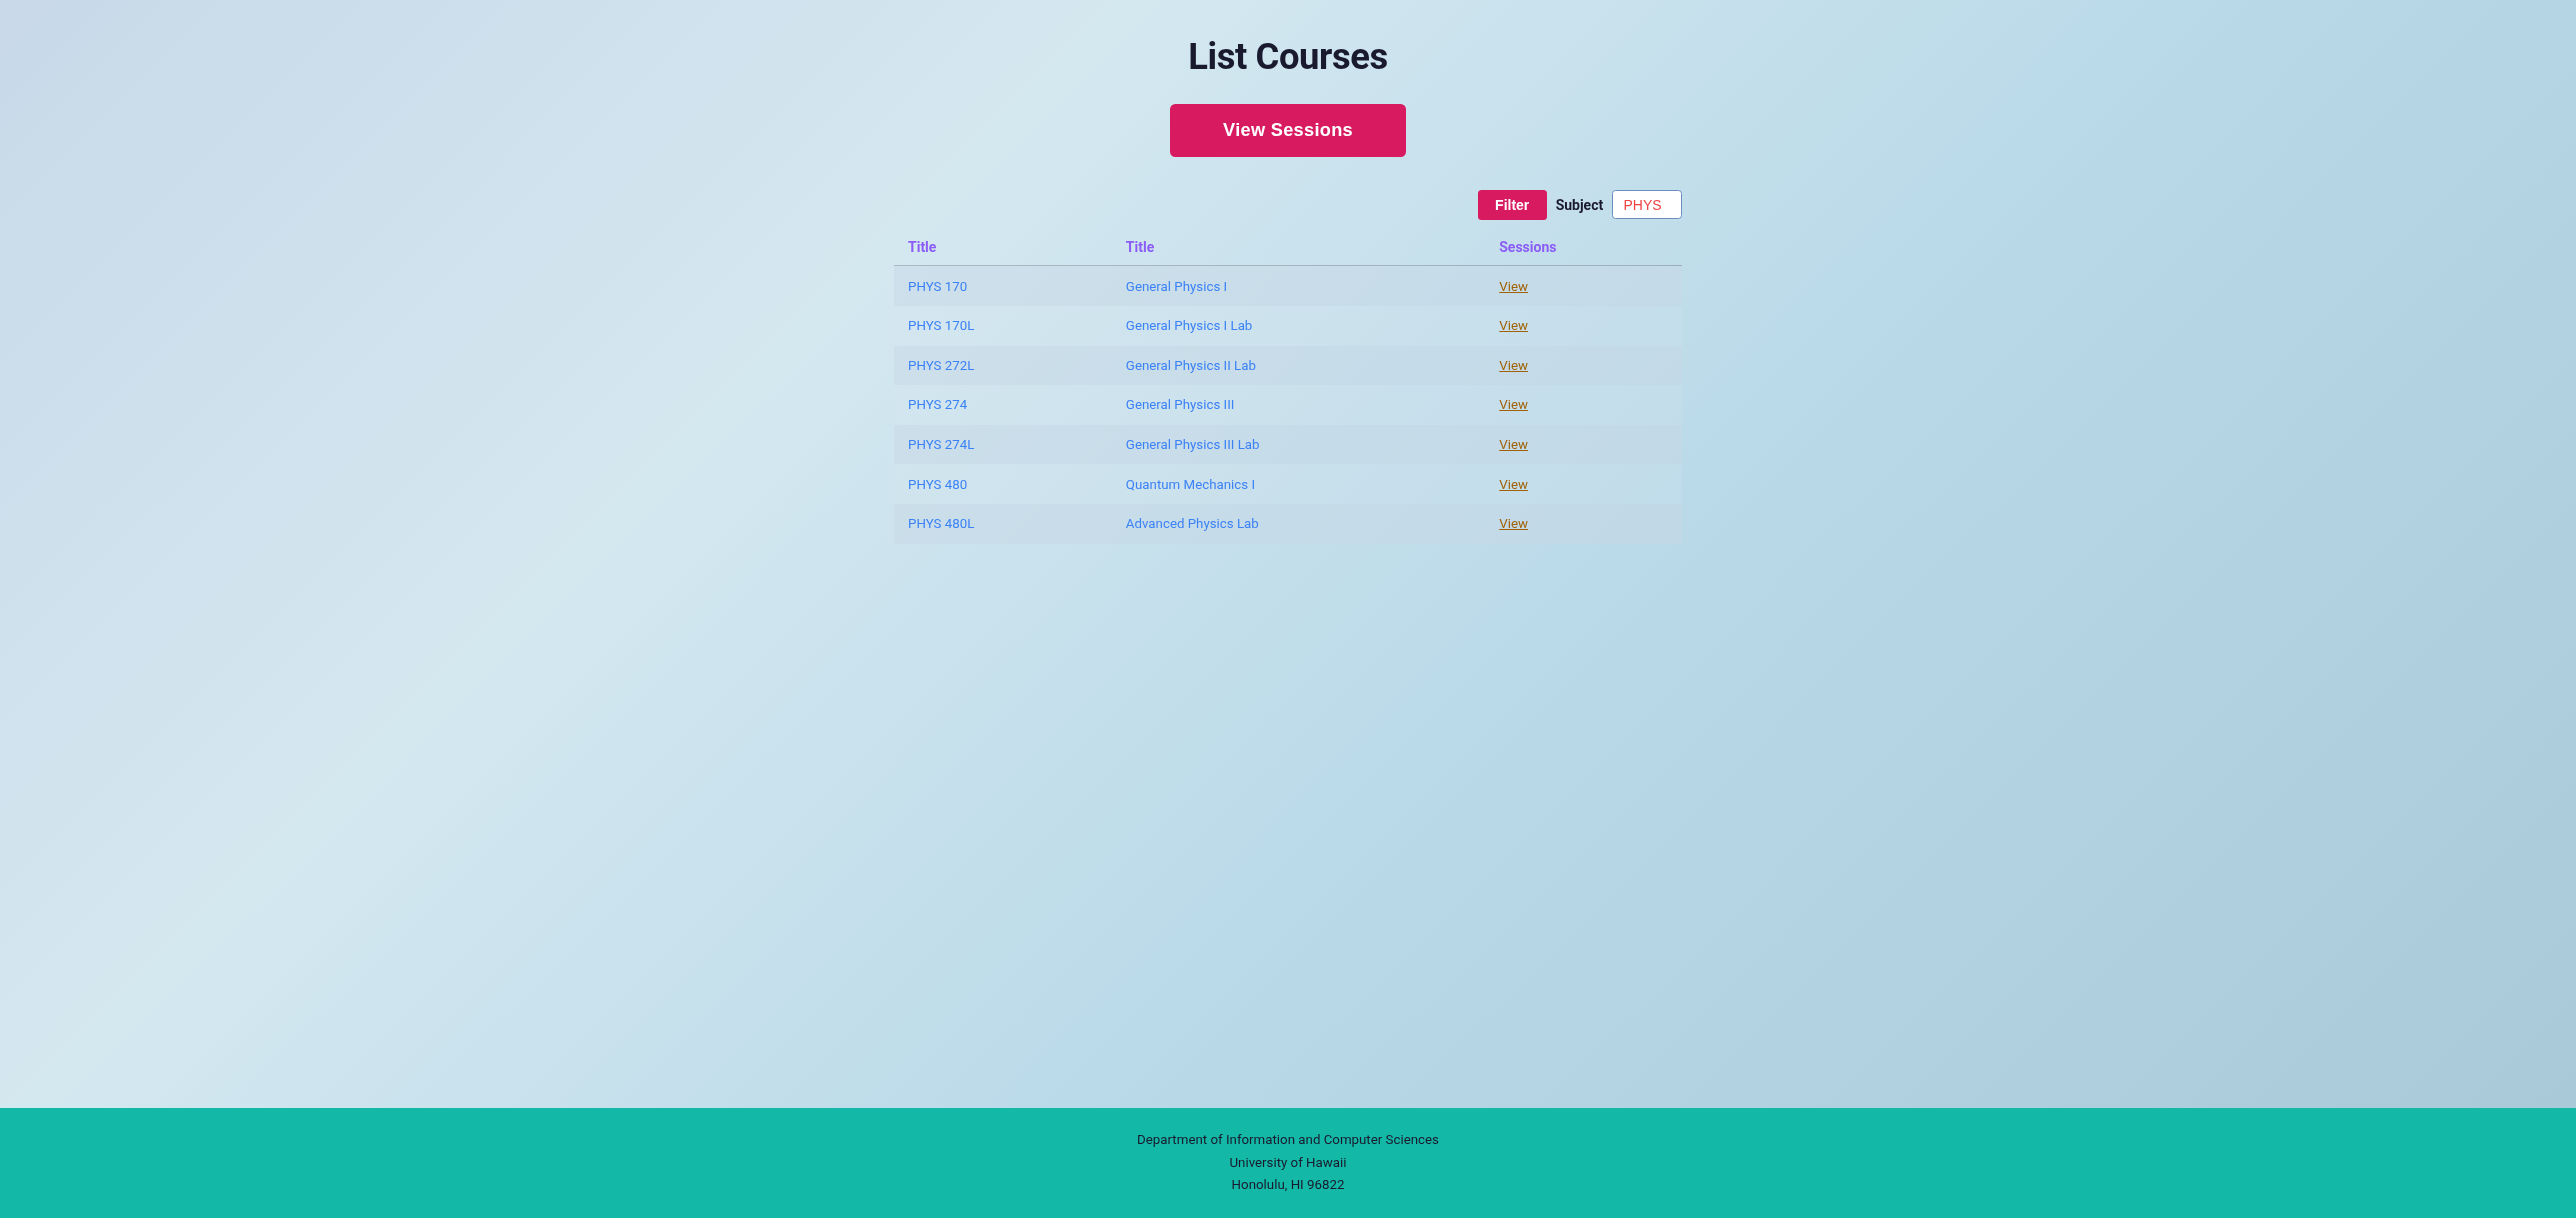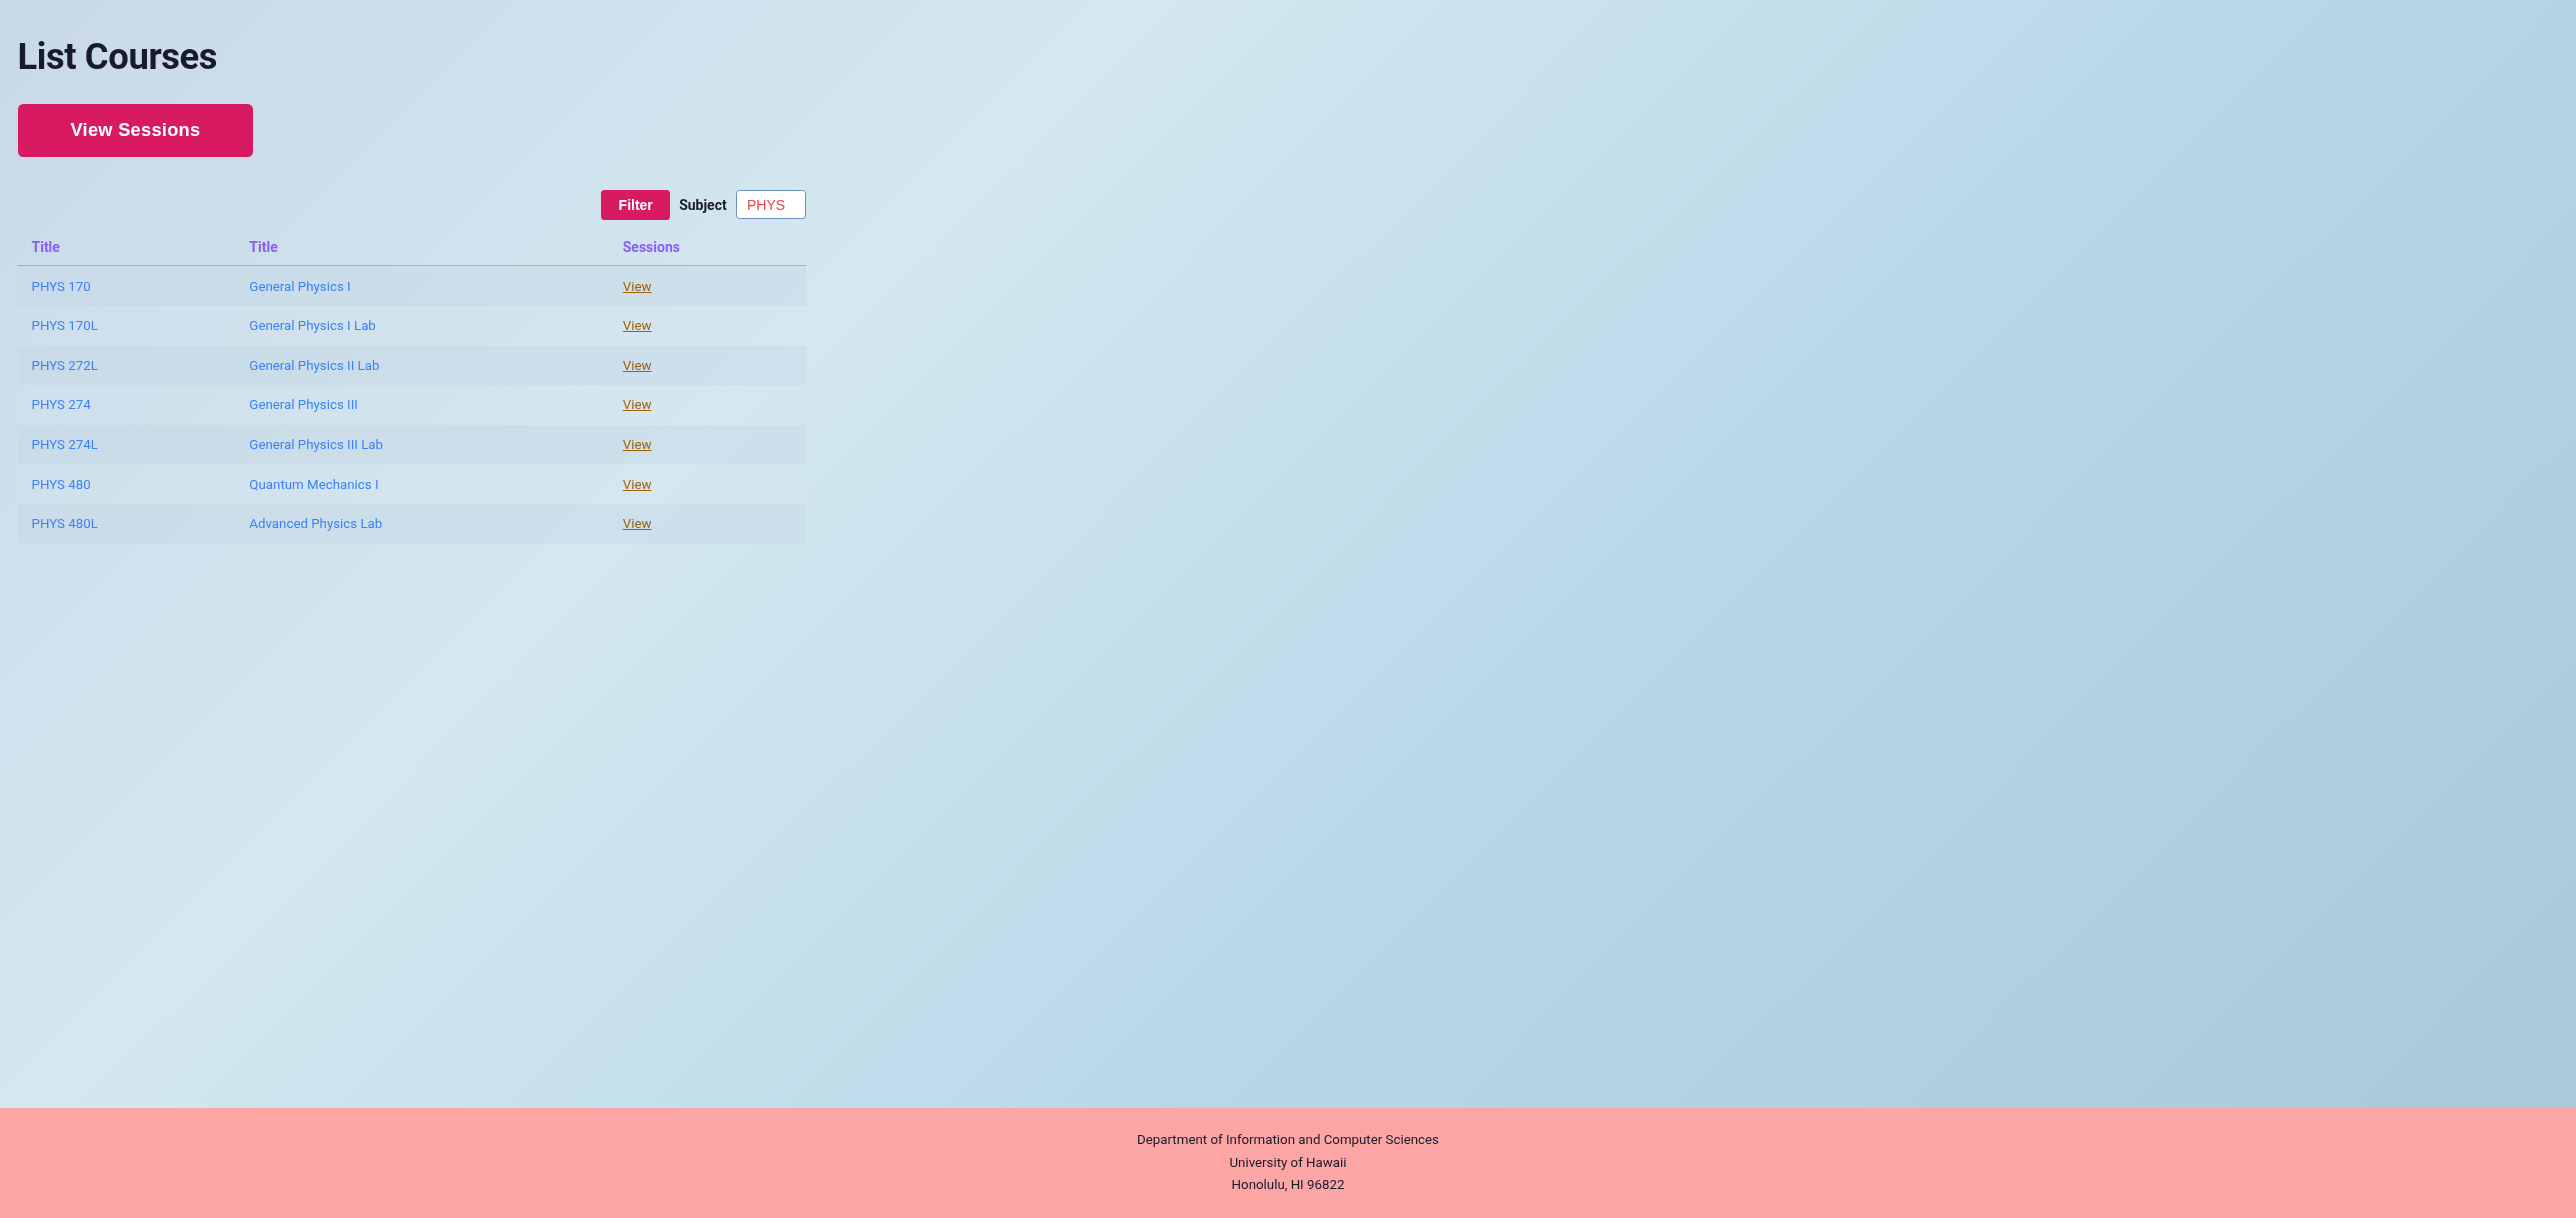--- a/index.html
+++ b/index.html
@@ -13,21 +13,21 @@
       min-height: 100vh;
       background: linear-gradient(135deg, #c8d8e8 0%, #d4e8f0 30%, #b8d8e8 60%, #a8c8d8 100%);
       display: flex;
       flex-direction: column;
     }
 
     .main-content {
       flex: 1;
       display: flex;
       flex-direction: column;
-      align-items: flex-start;
+      align-items: center;
       padding: 35px 17.5px 53px;
     }
 
     .page-title {
       font-size: 2.6rem;
       font-weight: 700;
       color: #1a1a2e;
       margin-bottom: 26px;
       letter-spacing: -0.4px;
     }
@@ -119,21 +119,21 @@
       color: #3b82f6;
     }
 
     tbody td.view-link {
       color: #a16207;
       text-decoration: underline;
       cursor: pointer;
     }
 
     .footer {
-      background-color: #fca5a5;
+      background-color: #14b8a6;
       color: #1a1a2e;
       text-align: center;
       padding: 21px 17.5px;
       font-size: 0.95rem;
       line-height: 1.7;
     }
   </style>
 </head>
 <body>
 

